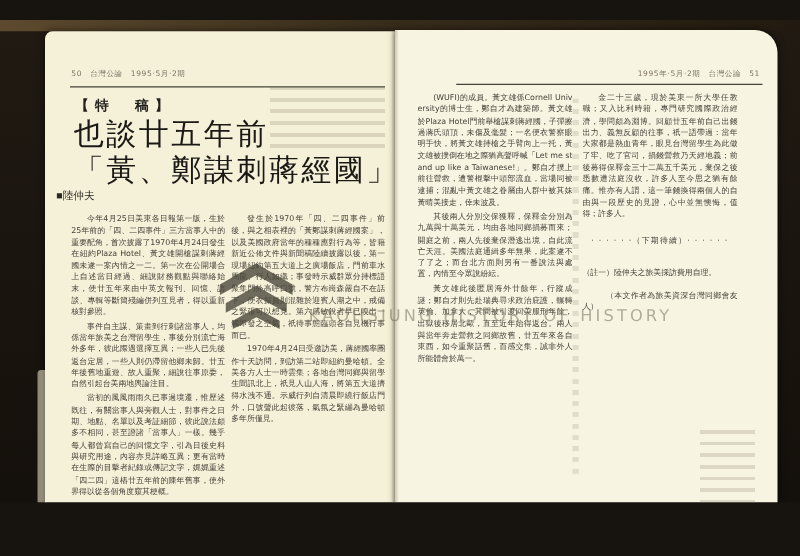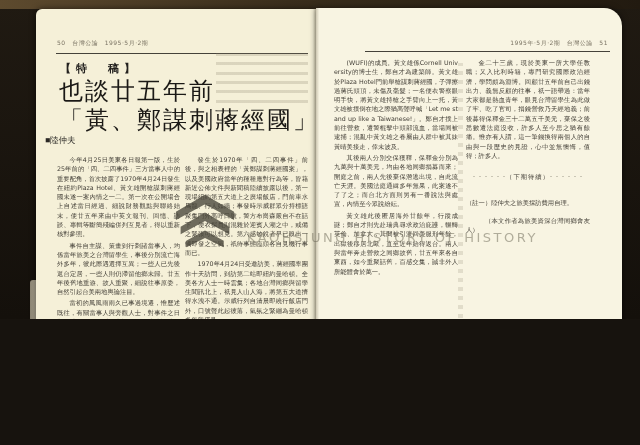--- a/index.html
+++ b/index.html
@@ -1,18 +1,18 @@
 <!DOCTYPE html>
 <html><head>
 <meta charset="utf-8">
 <style>
   html,body { margin:0; padding:0; background:#17130e; }
-  .stage { position:relative; width:640px; height:319px; overflow:hidden;
+  .stage { position:relative; width:640px; height:386px; overflow:hidden;
            background:linear-gradient(180deg,#201a12 0%,#14100b 100%);
-           font-family:"DejaVu Sans", sans-serif; }
+           font-family:"DejaVu Sans", sans-serif;margin-top:16px; }
   .top-strip { position:absolute; left:0; top:0; width:640px; height:9px;
                background:linear-gradient(90deg,#5d4a2e 0%,#3a2e1c 45%,#221a10 100%); }
 
   .page { position:absolute; box-shadow:0 0 6px rgba(0,0,0,0.6); }
   .page-left  { left:36px;  top:9px; width:280px; height:427px;
                 background:#f5f0d8; border-radius:6px 0 0 3px; }
   .page-right { left:316px; top:8px; width:306px; height:429px;
                 background:#f8f4e2; border-radius:0 18px 4px 0; }
   .edge-sliver { position:absolute; left:30px; top:280px; width:7px; height:155px;
                  background:linear-gradient(90deg,#8d8674,#bcb5a0); border-radius:3px 0 0 2px; }

